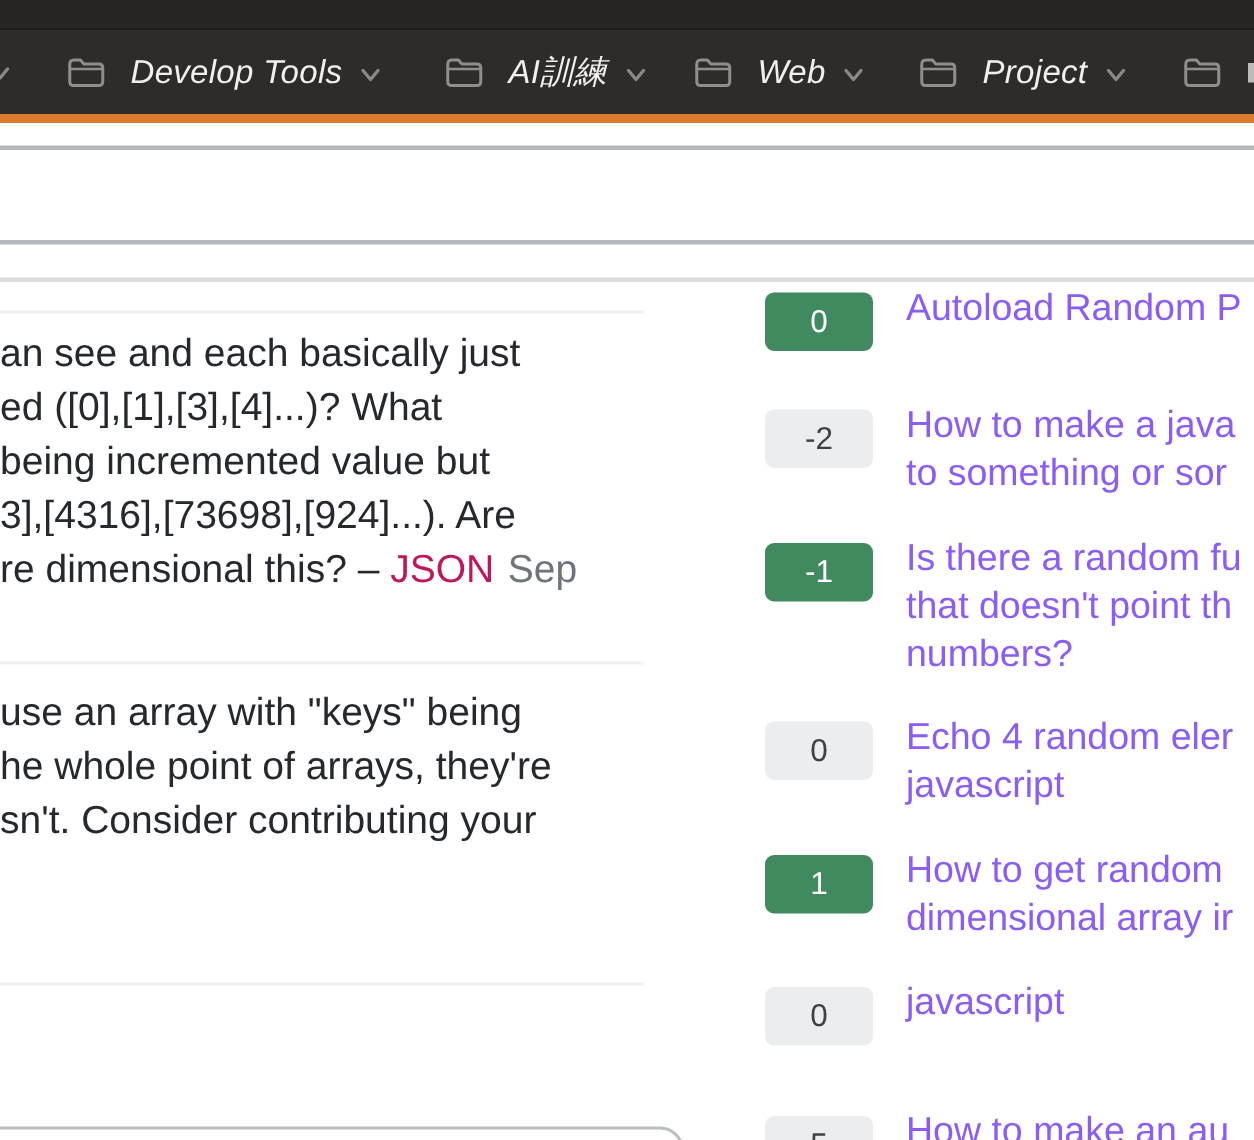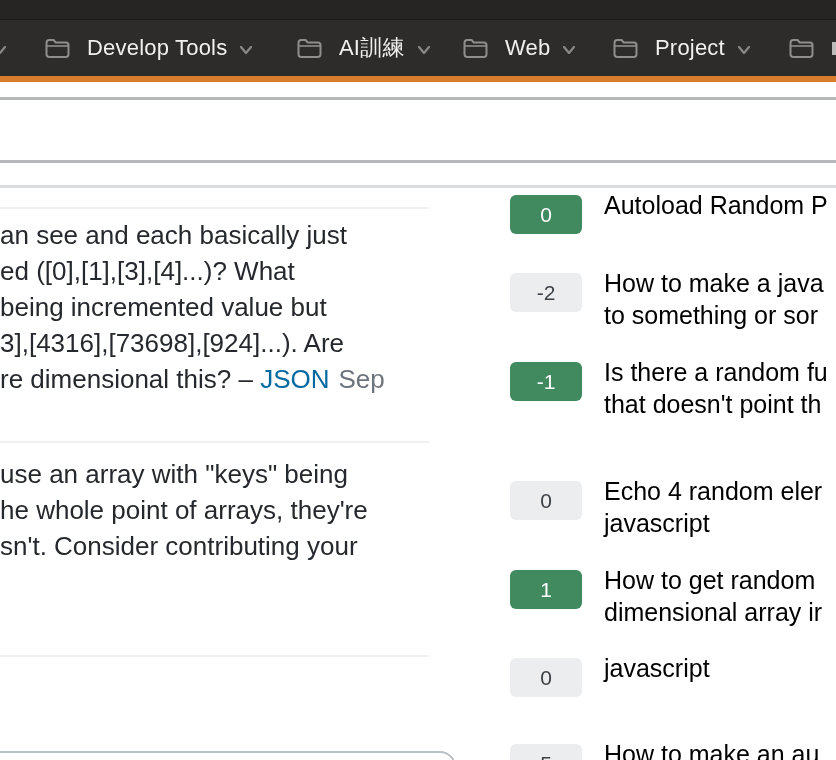--- a/index.html
+++ b/index.html
@@ -5,46 +5,46 @@
   html,body{margin:0;padding:0;background:#fff;}
   .screen{
     position:relative;width:836px;height:760px;overflow:hidden;background:#ffffff;
     font-family:"Liberation Sans",sans-serif;
   }
   
   .bookmarks-bar{position:absolute;top:0;left:0;width:836px;height:76px;background:#2d2c2a;}
   .tab-strip{position:absolute;top:0;left:0;width:100%;height:20px;background:#262524;border-bottom:1px solid #1b1a19;box-sizing:border-box;}
   .bm-item{position:absolute;top:20px;height:56px;display:flex;align-items:center;gap:16px;
     color:#f1f0ef;font-size:22px;cursor:default;white-space:nowrap;}
-  .bm-label{letter-spacing:.2px;}
+  .bm-label{letter-spacing:.2px;font-style:italic;}
   .bm-chevron{display:block;margin-left:-4px;}
   .left-chevron{position:absolute;left:-7px;top:41px;}
   .label-fragment{position:absolute;left:832px;top:42px;width:4px;height:13px;background:#bdbbb9;}
   .accent-bar{position:absolute;top:76px;left:0;width:100%;height:6px;}
   
   .hline{position:absolute;left:0;width:100%;}
   .hl1{top:97px;height:3px;background:#b5b8bb;}
   .hl2{top:160px;height:3px;background:#b5b8bb;}
   .hl3{top:185px;height:3px;background:#dadce0;}
   
   .comment-sep{position:absolute;left:0;width:429px;height:2px;background:#eff0f1;}
   .comment{position:absolute;left:0;}
   .c-line{font-size:26px;line-height:36px;color:#25282c;white-space:nowrap;}
-  .user-link{color:#0369a1;text-decoration:none;cursor:pointer;}
+  .user-link{color:#be185d;text-decoration:none;cursor:pointer;}
   .c-date{color:#6d747b;margin-left:9px;}
   .comment-box{position:absolute;left:-30px;top:751px;width:486px;height:70px;
     border:2px solid #b9bec2;border-radius:16px;background:#fff;box-sizing:border-box;}
   
   .rq-row{position:absolute;left:510px;display:flex;align-items:flex-start;gap:22px;}
   .rq-badge{flex:0 0 72px;height:39px;border-radius:6px;display:flex;align-items:center;
     justify-content:center;font-size:21px;}
   .rq-badge.answered{color:#ffffff;}
   .rq-badge.unanswered{background:#ecedee;color:#3d4247;}
   .rq-text{margin-top:-6px;}
-  .rq-line{font-size:25px;line-height:32px;color:#000000;white-space:nowrap;cursor:pointer;}
+  .rq-line{font-size:25px;line-height:32px;color:#8b5cf6;white-space:nowrap;cursor:pointer;}
 </style>
 </head>
 <body>
 
 <div class="screen">
 
   <div class="bookmarks-bar">
     <div class="tab-strip"></div>
     <span class="left-chevron">
       <svg width="14" height="10" viewBox="0 0 14 10">
@@ -150,20 +150,21 @@
         <div class="rq-text">
           <div class="rq-line">How to make a java</div>
           <div class="rq-line">to something or sor</div>
         </div>
       </div>
       <div class="rq-row" style="top: 362px;">
         <div class="rq-badge answered" style="background: rgb(65, 138, 95);">-1</div>
         <div class="rq-text">
           <div class="rq-line">Is there a random fu</div>
           <div class="rq-line">that doesn't point th</div>
+          <div class="rq-line">numbers?</div>
         </div>
       </div>
       <div class="rq-row" style="top: 481px;">
         <div class="rq-badge unanswered">0</div>
         <div class="rq-text">
           <div class="rq-line">Echo 4 random eler</div>
           <div class="rq-line">javascript</div>
         </div>
       </div>
       <div class="rq-row" style="top: 570px;">

